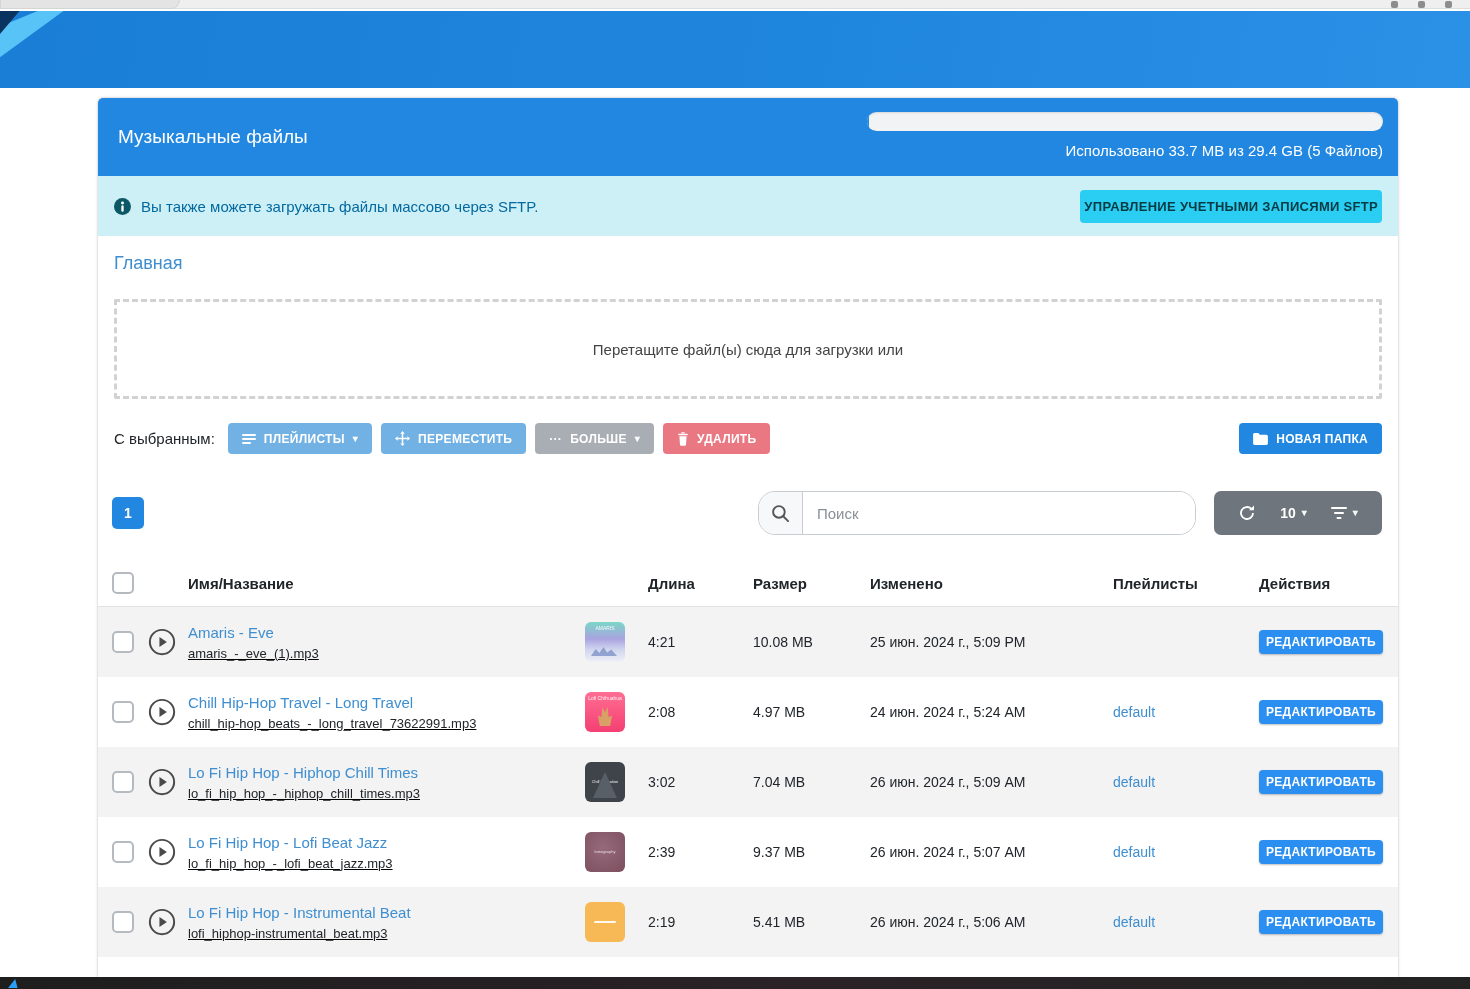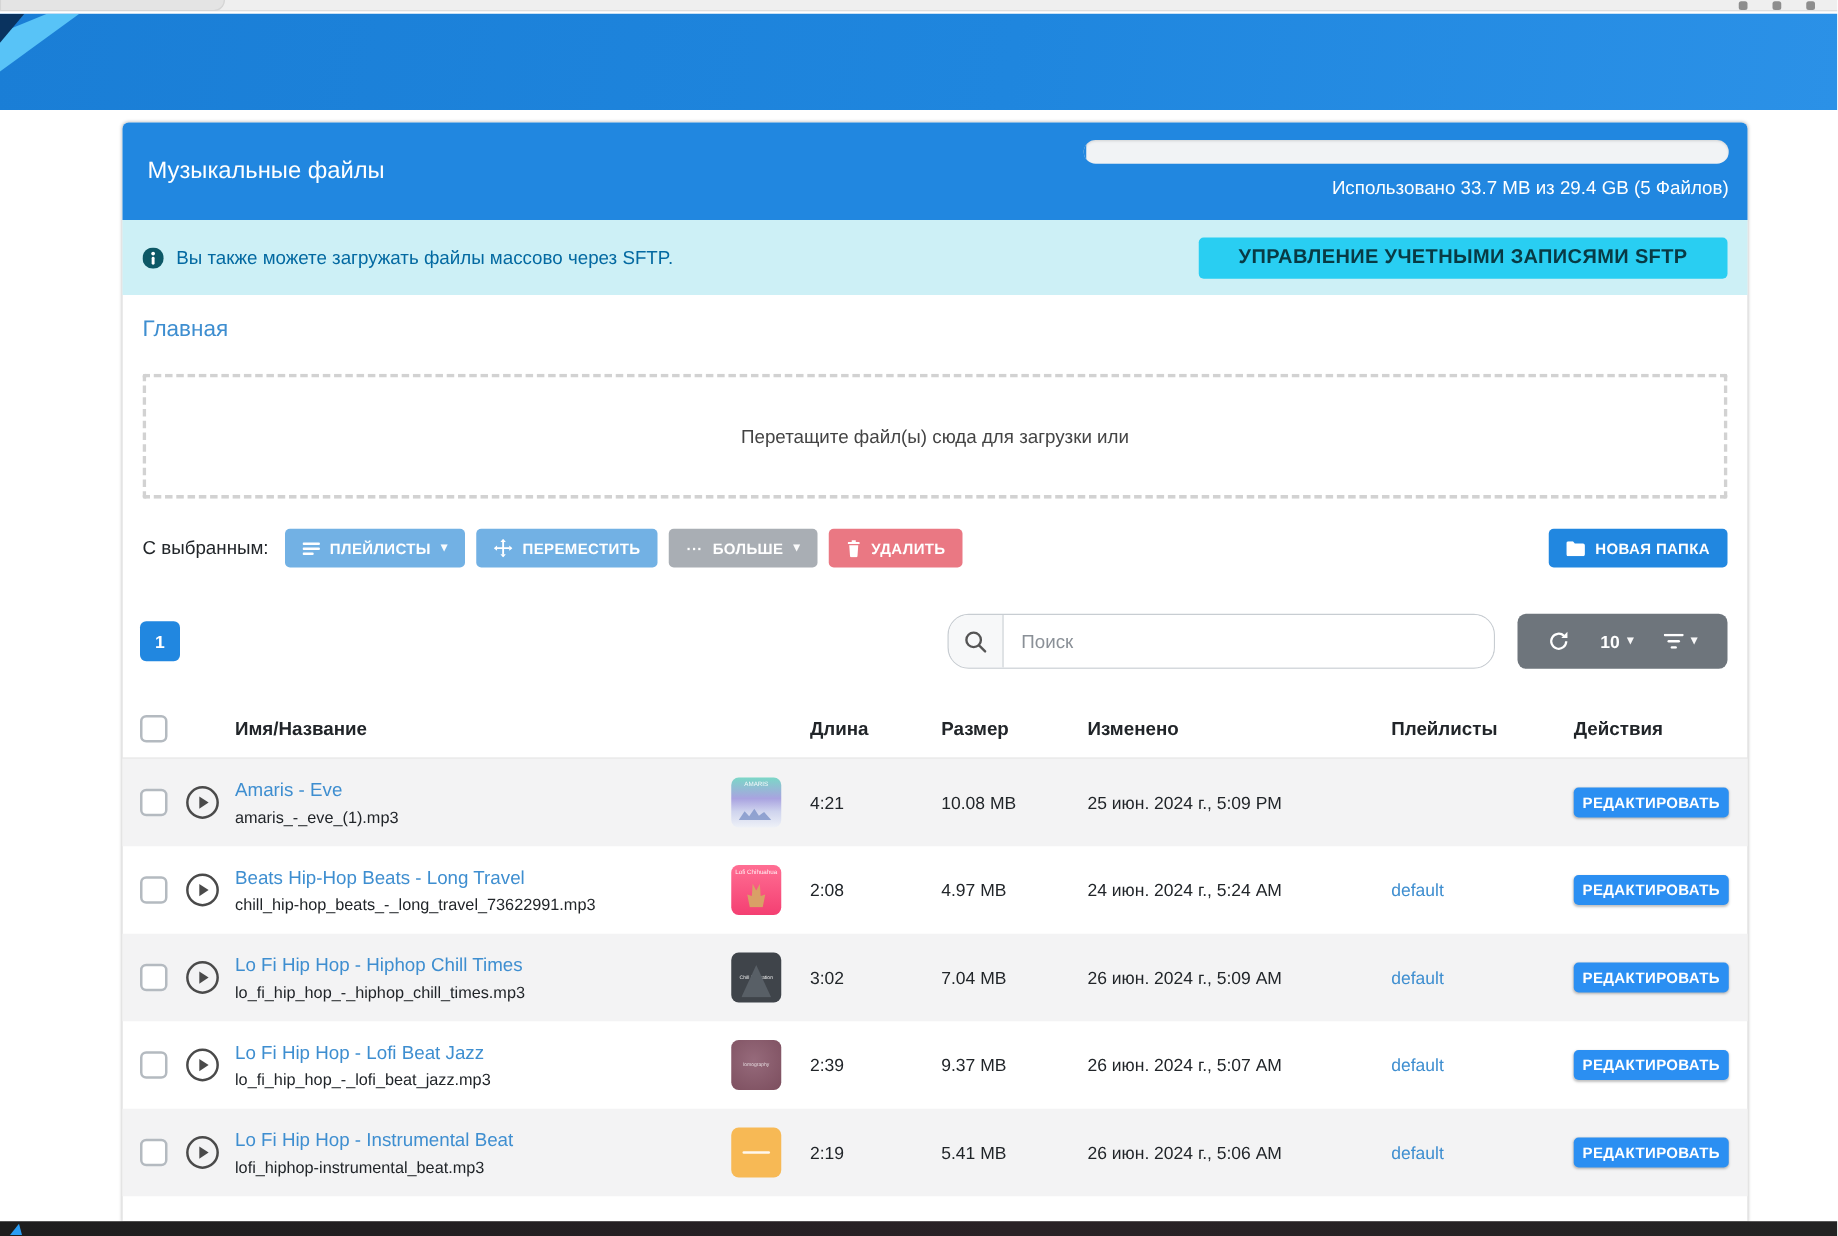--- a/index.html
+++ b/index.html
@@ -27,22 +27,22 @@
   .card-header { position:relative; height:78px; background:#2187e0; border-radius:5px 5px 0 0; }
   .card-title { position:absolute; left:20px; top:28px; color:#fff; font-size:19px; font-weight:500; }
   .storage { position:absolute; right:15px; top:14px; width:516px; }
   .storage-bar { height:19px; background:#f1f3f5; border-radius:10px; overflow:hidden; box-shadow:inset 0 1px 2px rgba(0,0,0,.12); }
   .storage-fill { height:100%; width:0.4%; background:#2187e0; }
   .storage-text { margin-top:11px; text-align:right; color:#fff; font-size:15px; }
 
   
   .alert { height:60px; background:#cdf0f6; display:flex; align-items:center; padding:0 16px; }
   .alert-text { margin-left:10px; color:#0369a1; font-size:15px; }
-  .sftp-btn { margin-left:auto; height:33px; padding:0 32px; background:#29cef2; color:#083a44;
-              border:none; border-radius:4px; font-family:inherit; font-size:16px; font-weight:bold;
+  .sftp-btn { margin-left:auto; height:33px; padding:0 4px; background:#29cef2; color:#083a44;
+              border:none; border-radius:4px; font-family:inherit; font-size:13px; font-weight:bold;
               letter-spacing:.3px; cursor:pointer; }
 
   .content { padding:0 16px; }
 
   .breadcrumb { display:inline-block; margin-top:17px; color:#3e8ed0; font-size:18px; text-decoration:none; }
 
   .dropzone { margin-top:25px; height:100px; border:3px dashed #d2d2d2; border-radius:2px;
               display:flex; align-items:center; justify-content:center; gap:16px; }
   .dropzone-text { font-size:15px; color:#444; }
   .choose-btn { height:40px; padding:0 18px; background:#2187e0; color:#fff; border:none; border-radius:4px;
@@ -78,21 +78,21 @@
   
   .ftable { margin:25px -16px 0 -16px; }
   .trow, .thead-row { display:grid; grid-template-columns:36px 40px 397px 63px 105px 117px 243px 146px 124px;
               padding-left:14px; align-items:center; }
   .thead-row { height:47px; border-bottom:1px solid #e2e2e2; font-size:15px; font-weight:bold; color:#212529; }
   .trow { height:70px; }
   .trow:nth-child(odd) { background:#f3f3f4; }
 
   .cb { width:22px; height:22px; background:#fff; border:2px solid #b4bac0; border-radius:5px; display:inline-block; cursor:pointer; }
   .play { width:28px; height:28px; background:none; border:none; cursor:pointer; padding:0; }
-  .namecell { padding-right:32px; }
+  .namecell { padding-right:32px;text-decoration:underline; }
   .title-link { color:#3e8ed0; font-size:15px; text-decoration:none; display:inline-block; margin-bottom:5px; }
   .fname { font-size:13px; color:#212529; }
   .cell { font-size:14px; color:#212529; }
   .playlist-link { color:#3e8ed0; font-size:14px; text-decoration:none; }
   .playlist-link:empty { display:none; }
   .edit-btn { width:124px; height:24px; background:#2b8ff2; color:#fff; border:none; border-radius:4px;
               font-family:inherit; font-size:12px; font-weight:bold; letter-spacing:.3px; cursor:pointer;
               box-shadow:0 1px 2px rgba(0,0,0,.25); }
 
   .thumb { width:40px; height:40px; border-radius:6px; position:relative; overflow:hidden; }
@@ -289,21 +289,21 @@
 
   <div class="trow">
     <span class="cb"></span>
     <button class="play">
       <svg width="28" height="28" viewBox="0 0 24 24">
         <circle cx="12" cy="12" r="10.4" fill="none" stroke="#4a4a4a" stroke-width="1.7"></circle>
         <path d="M9.8 7.8l6.4 4.2-6.4 4.2z" fill="#4a4a4a"></path>
       </svg>
     </button>
     <div class="namecell">
-      <a href="#" class="title-link">Beats Hip-Hop Beats - Long Travel</a>
+      <a href="#" class="title-link">Chill Hip-Hop Travel - Long Travel</a>
       <div class="fname">chill_hip-hop_beats_-_long_travel_73622991.mp3</div>
     </div>
     <div>
       <div class="thumb" data-art="chihuahua">
         <span class="art-label">Lofi Chihuahua</span>
       </div>
     </div>
     <div class="cell">2:08</div>
     <div class="cell">4.97 MB</div>
     <div class="cell">24 июн. 2024 г., 5:24 AM</div>

